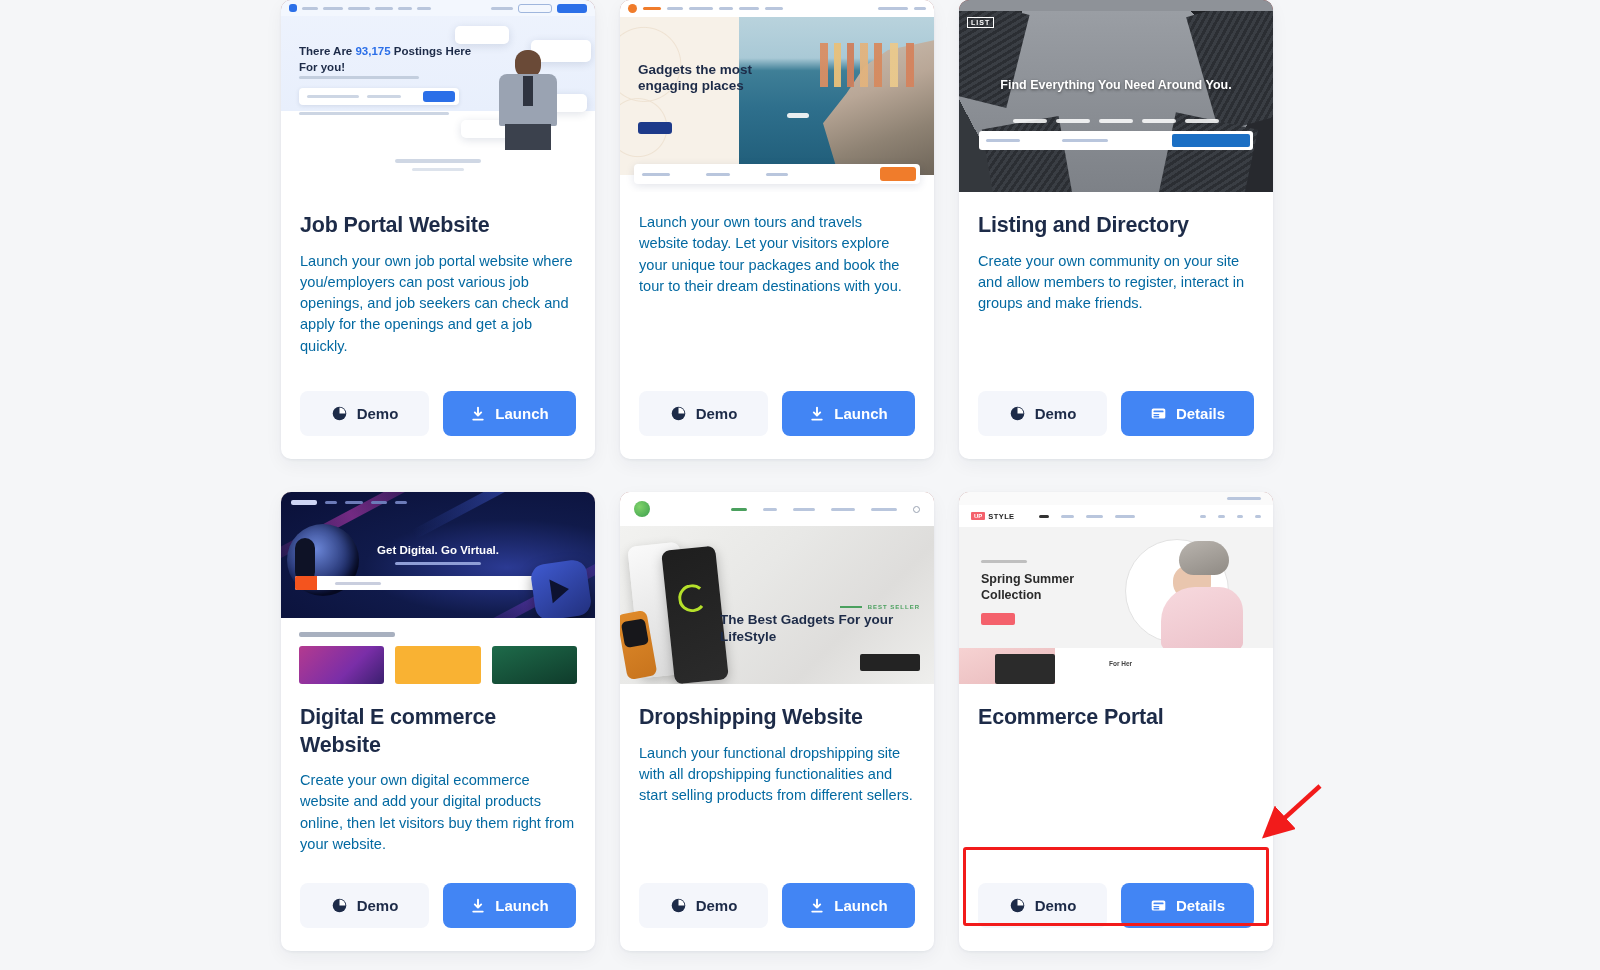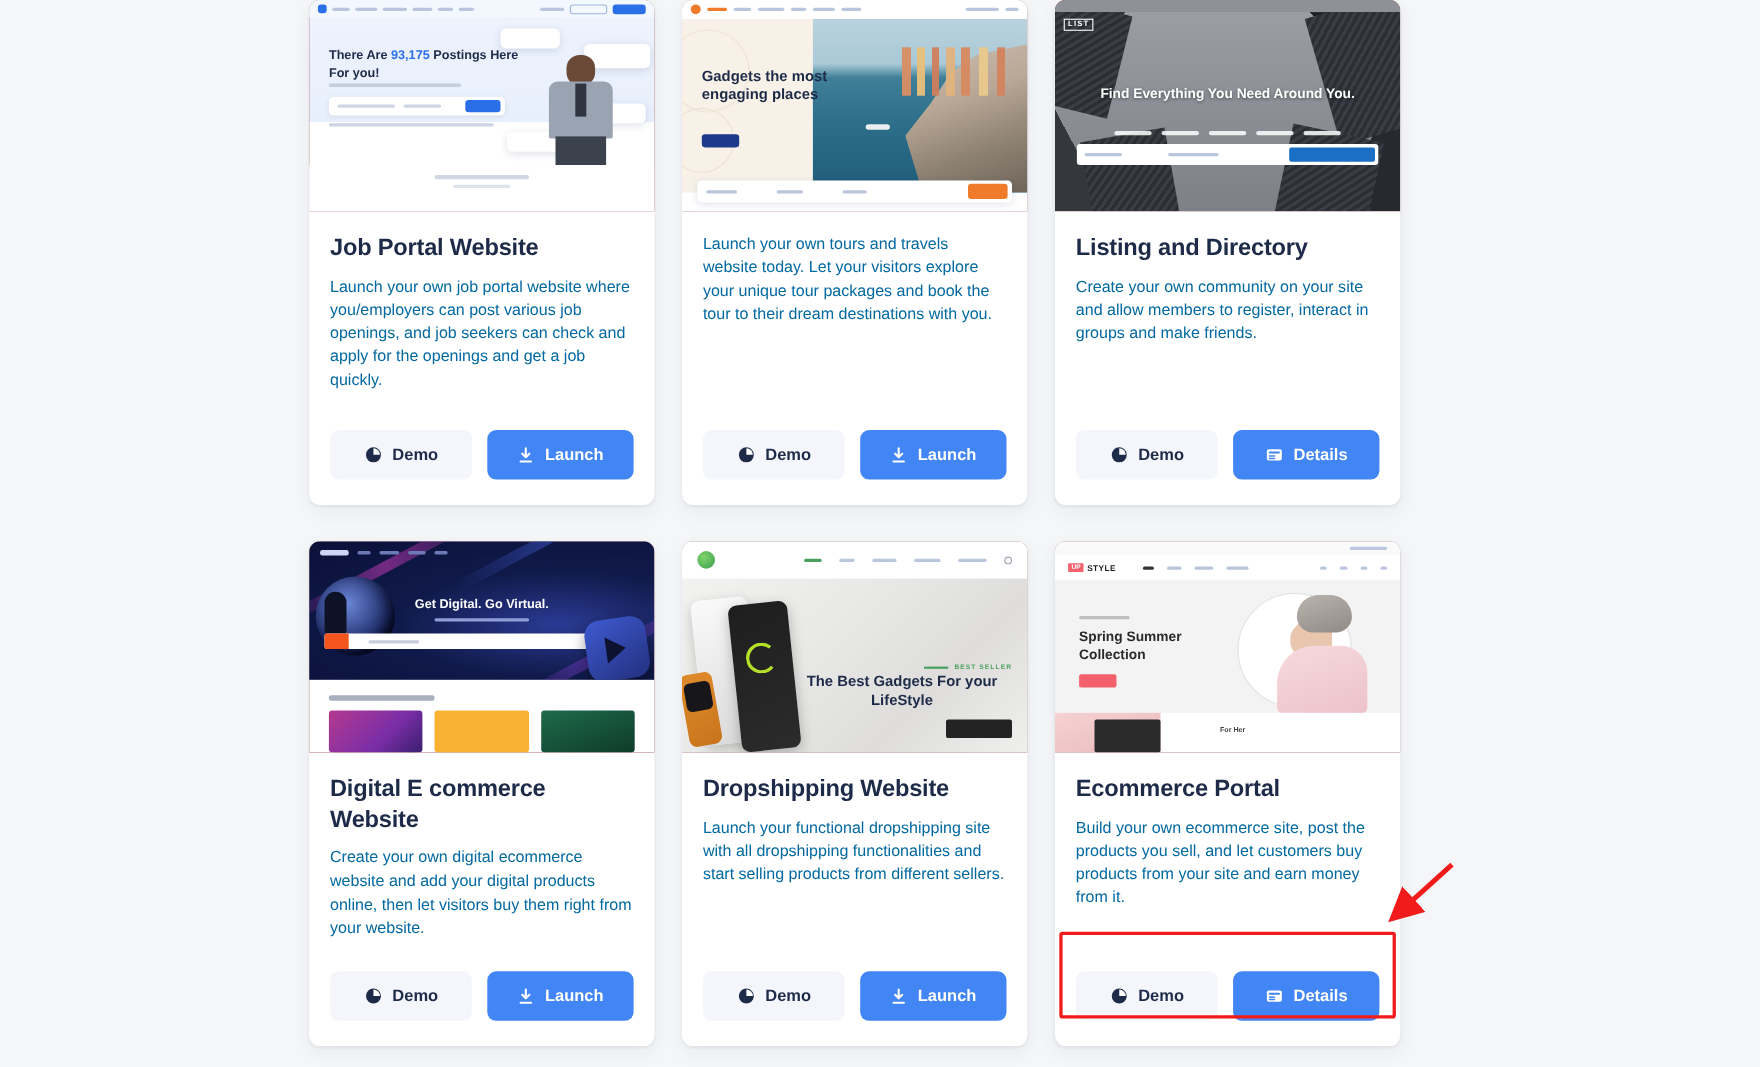--- a/index.html
+++ b/index.html
@@ -153,21 +153,21 @@
   .drop-img{position:absolute;left:0;top:34px;width:100%;height:158px;
     background:linear-gradient(135deg,#f2f2f0 0%,#e8e8e6 40%,#dedddb 70%,#efefed 100%);overflow:hidden;}
   .phone-w{position:absolute;left:14px;top:18px;width:52px;height:132px;border-radius:8px;background:linear-gradient(160deg,#fafafa,#d8d8d8);box-shadow:0 4px 12px rgba(0,0,0,.2);transform:rotate(-6deg);}
   .phone-b{position:absolute;left:48px;top:22px;width:54px;height:134px;border-radius:8px;background:linear-gradient(160deg,#1e1e1e,#2b2b2b);box-shadow:0 4px 12px rgba(0,0,0,.25);transform:rotate(-6deg);overflow:hidden;}
   .ring{position:absolute;left:12px;top:36px;width:28px;height:28px;border-radius:50%;border:3px solid #b5e02a;border-right-color:transparent;}
   .watch{position:absolute;left:2px;top:86px;width:30px;height:66px;border-radius:7px;background:linear-gradient(160deg,#e08b2a,#c8741d);transform:rotate(-10deg);}
   .watch i{position:absolute;left:3px;top:8px;width:24px;height:26px;border-radius:5px;background:#17171b;}
   .drop-best{position:absolute;right:14px;top:78px;display:flex;align-items:center;gap:6px;}
   .drop-best i{width:22px;height:2px;background:#4aa05e;display:block;}
   .drop-best b{font-size:6px;color:#4aa05e;letter-spacing:1px;}
-  .drop-h1{position:absolute;right:14px;top:86px;text-align:center;color:#1d2b48;font-size:13.5px;font-weight:bold;line-height:1.25;width:200px;}
+  .drop-h1{position:absolute;right:14px;top:86px;text-align:left;color:#1d2b48;font-size:13.5px;font-weight:bold;line-height:1.25;width:200px;}
   .drop-cta{position:absolute;right:14px;top:128px;width:60px;height:17px;background:#232323;border-radius:2px;}
 
   
   .eco{background:#fff;}
   .eco-top{position:absolute;left:0;top:0;width:100%;height:13px;background:#fafafa;}
   .eco-nav{position:absolute;left:0;top:13px;width:100%;height:22px;background:#fff;display:flex;align-items:center;padding:0 12px;gap:12px;}
   .eco-logo{display:flex;align-items:flex-start;gap:3px;}
   .eco-logo .up{background:#f4616c;color:#fff;font-size:6px;font-weight:bold;padding:1px 3px;border-radius:1px;}
   .eco-logo .st{font-size:7.5px;font-weight:bold;color:#222;letter-spacing:.4px;}
   .eco-hero{position:absolute;left:0;top:35px;width:100%;height:122px;background:#f3f3f3;overflow:hidden;}
@@ -518,21 +518,20 @@
           </div>
           <div class="eco-bot">
             <div class="thumb1"></div>
             <div class="thumb2"></div>
             <div class="lbl">For Her</div>
           </div>
         </div>
       </div>
       <div class="body">
         <div class="card-title">Ecommerce Portal</div>
-        <div class="card-desc">Build your own ecommerce site, post the products you sell, and let customers buy products from your site and earn money from it.</div>
         <div class="actions">
           <button class="btn btn-demo">
             <span class="ico">
               <svg width="17" height="17" viewBox="0 0 20 20">
                   <circle cx="10" cy="10" r="8" fill="#1d2b48"></circle>
                   <path d="M10 3 A7 7 0 0 1 17 10 L10 10 Z" fill="#ffffff"></path>
                 </svg>
             </span>
             <span>Demo</span>
           </button>

